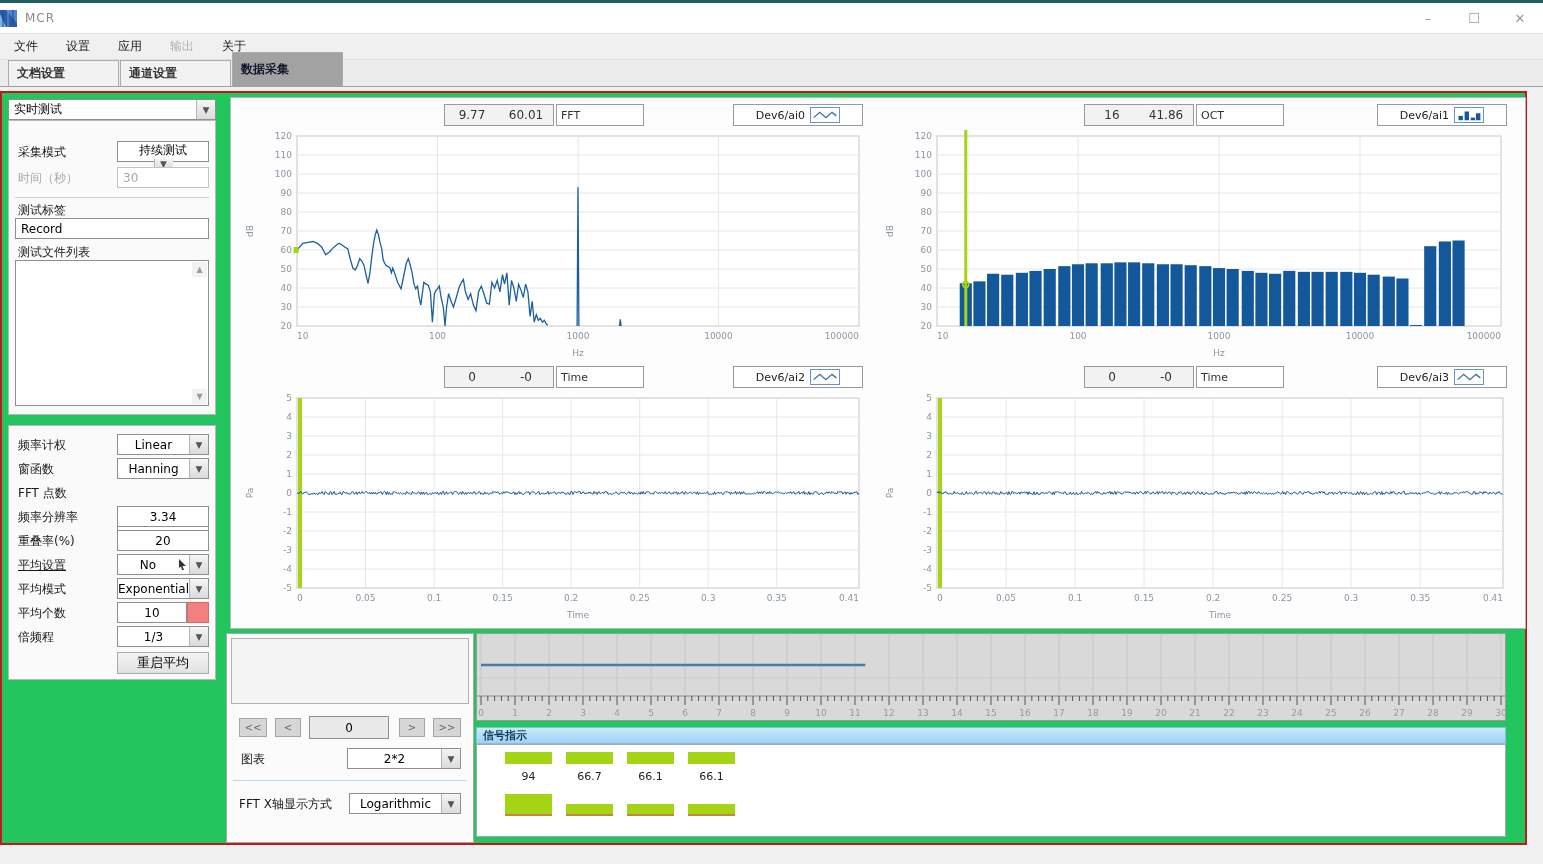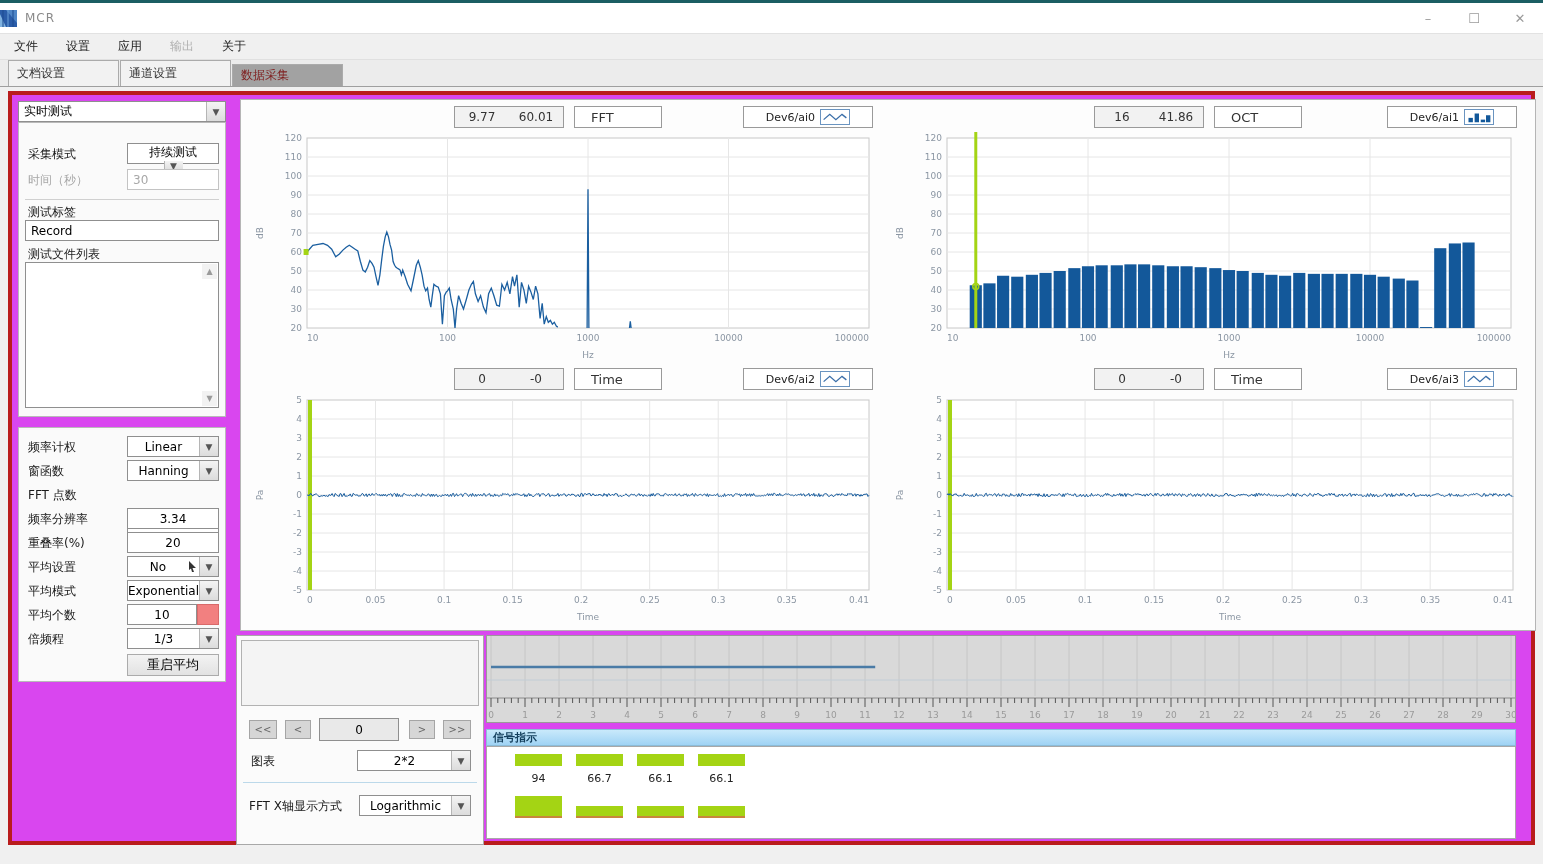--- a/index.html
+++ b/index.html
@@ -9,25 +9,25 @@
   .titlebar { position:relative; height:31px; background:#ffffff; display:flex; align-items:center; border-bottom:1px solid #e2e2e2; }
   .app-logo { width:17px; height:17px; margin-right:8px; }
   .app-title { font-size:12px; color:#8a8a8a; letter-spacing:1px; }
   .win-controls { position:absolute; right:0; top:0; height:31px; display:flex; }
   .win-btn { width:46px; height:31px; display:flex; align-items:center; justify-content:center; color:#9a9a9a; font-size:13px; }
   
   .menubar { height:26px; background:#f0f0f0; display:flex; align-items:center; padding-left:0; border-bottom:1px solid #e0e0e0; }
   .menu-item { padding:3px 14px; font-size:12px; color:#222; }
   .menu-item.disabled { color:#b0b0b0; }
   
-  .tabstrip { height:27px; background:#ececec; display:flex; align-items:flex-end; padding-left:8px; border-bottom:1px solid #9f9f9f; }
+  .tabstrip { height:27px; background:#ececec; display:flex; align-items:flex-end; padding-left:8px; border-bottom:1px solid #9f9f9f;font-weight:bold; }
   .tab { width:111px; height:26px; background:#f2f2f2; border:1px solid #ababab; border-bottom:none; margin-right:1px; display:flex; align-items:center; padding-left:8px; font-size:12px; color:#333; }
-  .tab.active { background:#a2a2a2; color:#7f1d1d; height:22px; }
+  .tab.active { background:#a2a2a2; color:#0f172a; height:34px; }
   
-  .main { position:absolute; left:8px; top:88px; width:1527px; height:754px; border:4px solid #b91c1c; background:#d946ef; }
+  .main { position:absolute; left:0; top:88px; width:1527px; height:754px; border:2px solid #b91c1c; background:#22c55e; }
   
   .sidebar { position:absolute; left:4px; top:5px; width:224px; height:744px; }
   .select-box { position:relative; background:#fff; border:1px solid #8f8f8f; height:21px; font-size:12px; display:flex; align-items:center; }
   .select-box .sel-text { flex:1; text-align:center; }
   .select-box .sel-text.left { text-align:left; padding-left:5px; }
   .select-arrow { width:19px; height:100%; background:linear-gradient(#f4f4f4,#dcdcdc); border-left:1px solid #b5b5b5; color:#555; font-size:9px; display:flex; align-items:center; justify-content:center; }
   .groupbox { position:absolute; left:2px; width:208px; border:1px solid #b9b9b9; background:#fafafa; }
   .fieldlabel { position:absolute; left:9px; font-size:12px; color:#1a1a1a; }
   .fieldlabel.disabled { color:#a8a8a8; }
   .ctrl { position:absolute; height:21px; font-size:12px; }
@@ -42,21 +42,21 @@
   .timer { position:absolute; width:100%; text-align:center; color:#2e74b5; font-weight:bold; font-size:13px; }
   .run-btn { position:absolute; left:40px; width:130px; height:29px; font-size:14px; font-weight:bold; }
   .run-btn.start { color:#e05a5a; }
   .run-btn.off { background:#d9d9d9; border-color:#c2c2c2; color:#dda8a8; }
   
   .charts-area { position:absolute; left:228px; top:4px; width:1296px; height:532px; background:#fdfdfd; border:1px solid #b5b5b5; }
   .chart { position:absolute; }
   .chart-header { position:relative; height:26px; }
   .cursor-box { position:absolute; left:205px; top:2px; width:110px; height:22px; background:#f2f2f2; border:1px solid #9a9a9a; display:flex; align-items:center; font-size:12px; color:#333; }
   .cursor-box span { flex:1; text-align:center; }
-  .type-box { position:absolute; left:317px; top:2px; width:88px; height:22px; background:#fff; border:1px solid #9a9a9a; font-size:13px; color:#333; display:flex; align-items:center; padding-left:16px;margin-left:8px; }
+  .type-box { position:absolute; left:317px; top:2px; width:88px; height:22px; background:#fff; border:1px solid #9a9a9a; font-size:11px; color:#333; display:flex; align-items:center; padding-left:4px; }
   .device-box { position:absolute; right:12px; top:2px; height:22px; background:#fff; border:1px solid #9a9a9a; display:flex; align-items:center; padding:0 22px; font-size:11px; color:#222; }
   .device-icon { width:30px; height:16px; border:1px solid #6a94c0; margin-left:5px; }
   
   .bl-panel { position:absolute; left:224px; top:540px; width:248px; height:210px; background:#fbfbfb; border:1px solid #a8a8a8; }
   .bl-empty { position:absolute; left:4px; top:4px; width:238px; height:66px; background:#f4f4f4; border:1px solid #b2b2b2; }
   .pager-btn { position:absolute; top:84px; height:19px; font-size:10px; color:#666; background:#d6d6d6; border:1px solid #a5a5a5; display:flex; align-items:center; justify-content:center; }
   .pager-val { position:absolute; top:82px; left:82px; width:80px; height:23px; background:#e9e9e9; border:1px solid #8f8f8f; display:flex; align-items:center; justify-content:center; font-size:12px; }
   .bl-divider { position:absolute; left:6px; right:6px; top:146px; height:1px; background:#bcd9ea; }
   
   .br-panel { position:absolute; left:474px; top:540px; width:1036px; height:210px; }
@@ -140,21 +140,21 @@
         <div class="select-box ctrl" style="left:108px;top:32px;width:92px;">
           <span class="sel-text">Hanning</span>
             <span class="select-arrow">▼</span>
         </div>
         <div class="fieldlabel" style="top:59px;">FFT 点数</div>
         <div class="inputbox ctrl" style="left:108px;top:56px;width:92px;margin-top:42px;">25600</div>
         <div class="fieldlabel" style="top:83px;">频率分辨率</div>
         <div class="inputbox ctrl" style="left:108px;top:80px;width:92px;">3.34</div>
         <div class="fieldlabel" style="top:107px;">重叠率(%)</div>
         <div class="inputbox ctrl" style="left:108px;top:104px;width:92px;">20</div>
-        <div class="fieldlabel" style="top:131px;">平均设置</div>
+        <div class="fieldlabel" style="top:131px;text-decoration:underline;">平均设置</div>
         <div class="select-box ctrl" style="left:108px;top:128px;width:92px;">
           <span class="sel-text">No</span>
           <svg width="9" height="11" viewBox="0 0 9 11" style="margin-right:2px;">
               <polygon points="1,0 8,7 4.5,7 6,11 4,11 3,7.5 1,9" fill="#333"></polygon>
             </svg>
           <span class="select-arrow">▼</span>
         </div>
         <div class="fieldlabel" style="top:155px;">平均模式</div>
         <div class="select-box ctrl" style="left:108px;top:152px;width:92px;">
           <span class="sel-text">Exponential</span>

